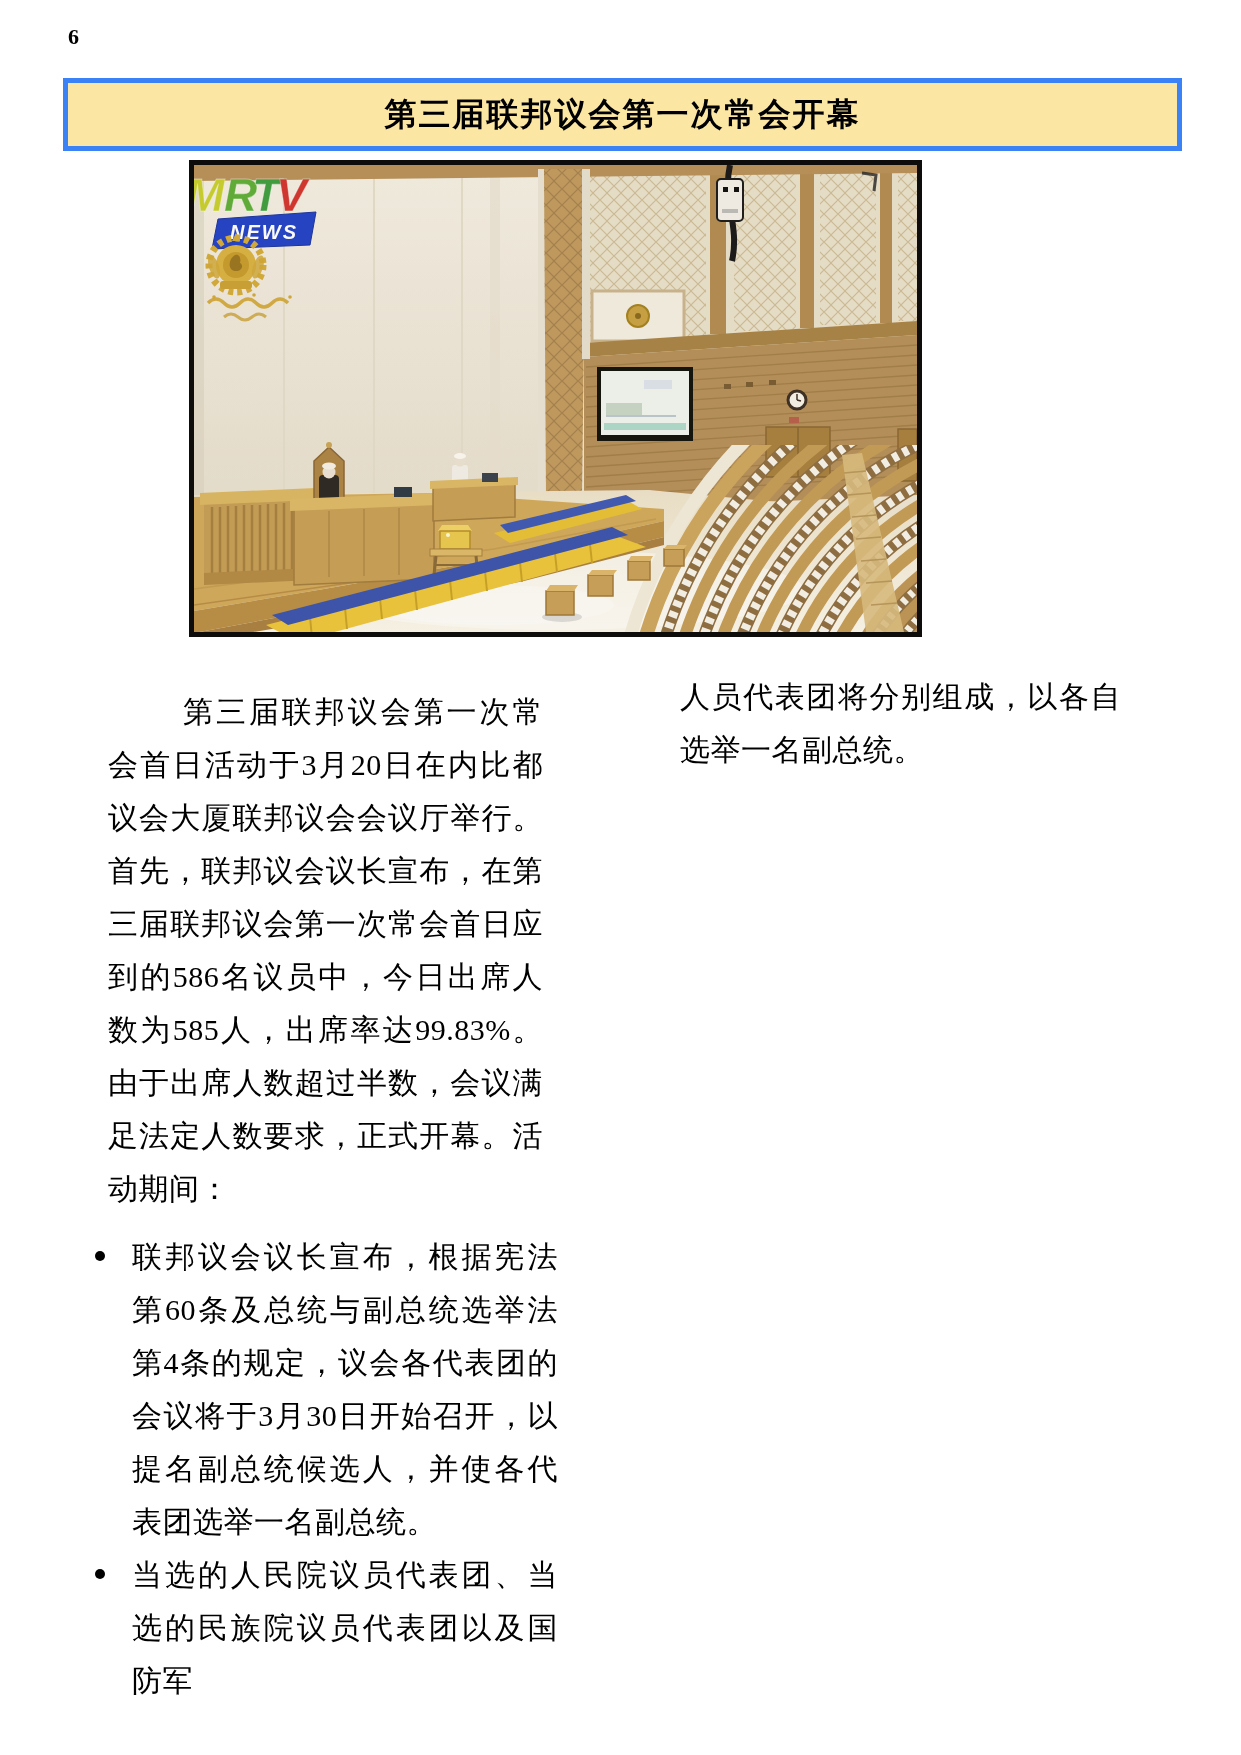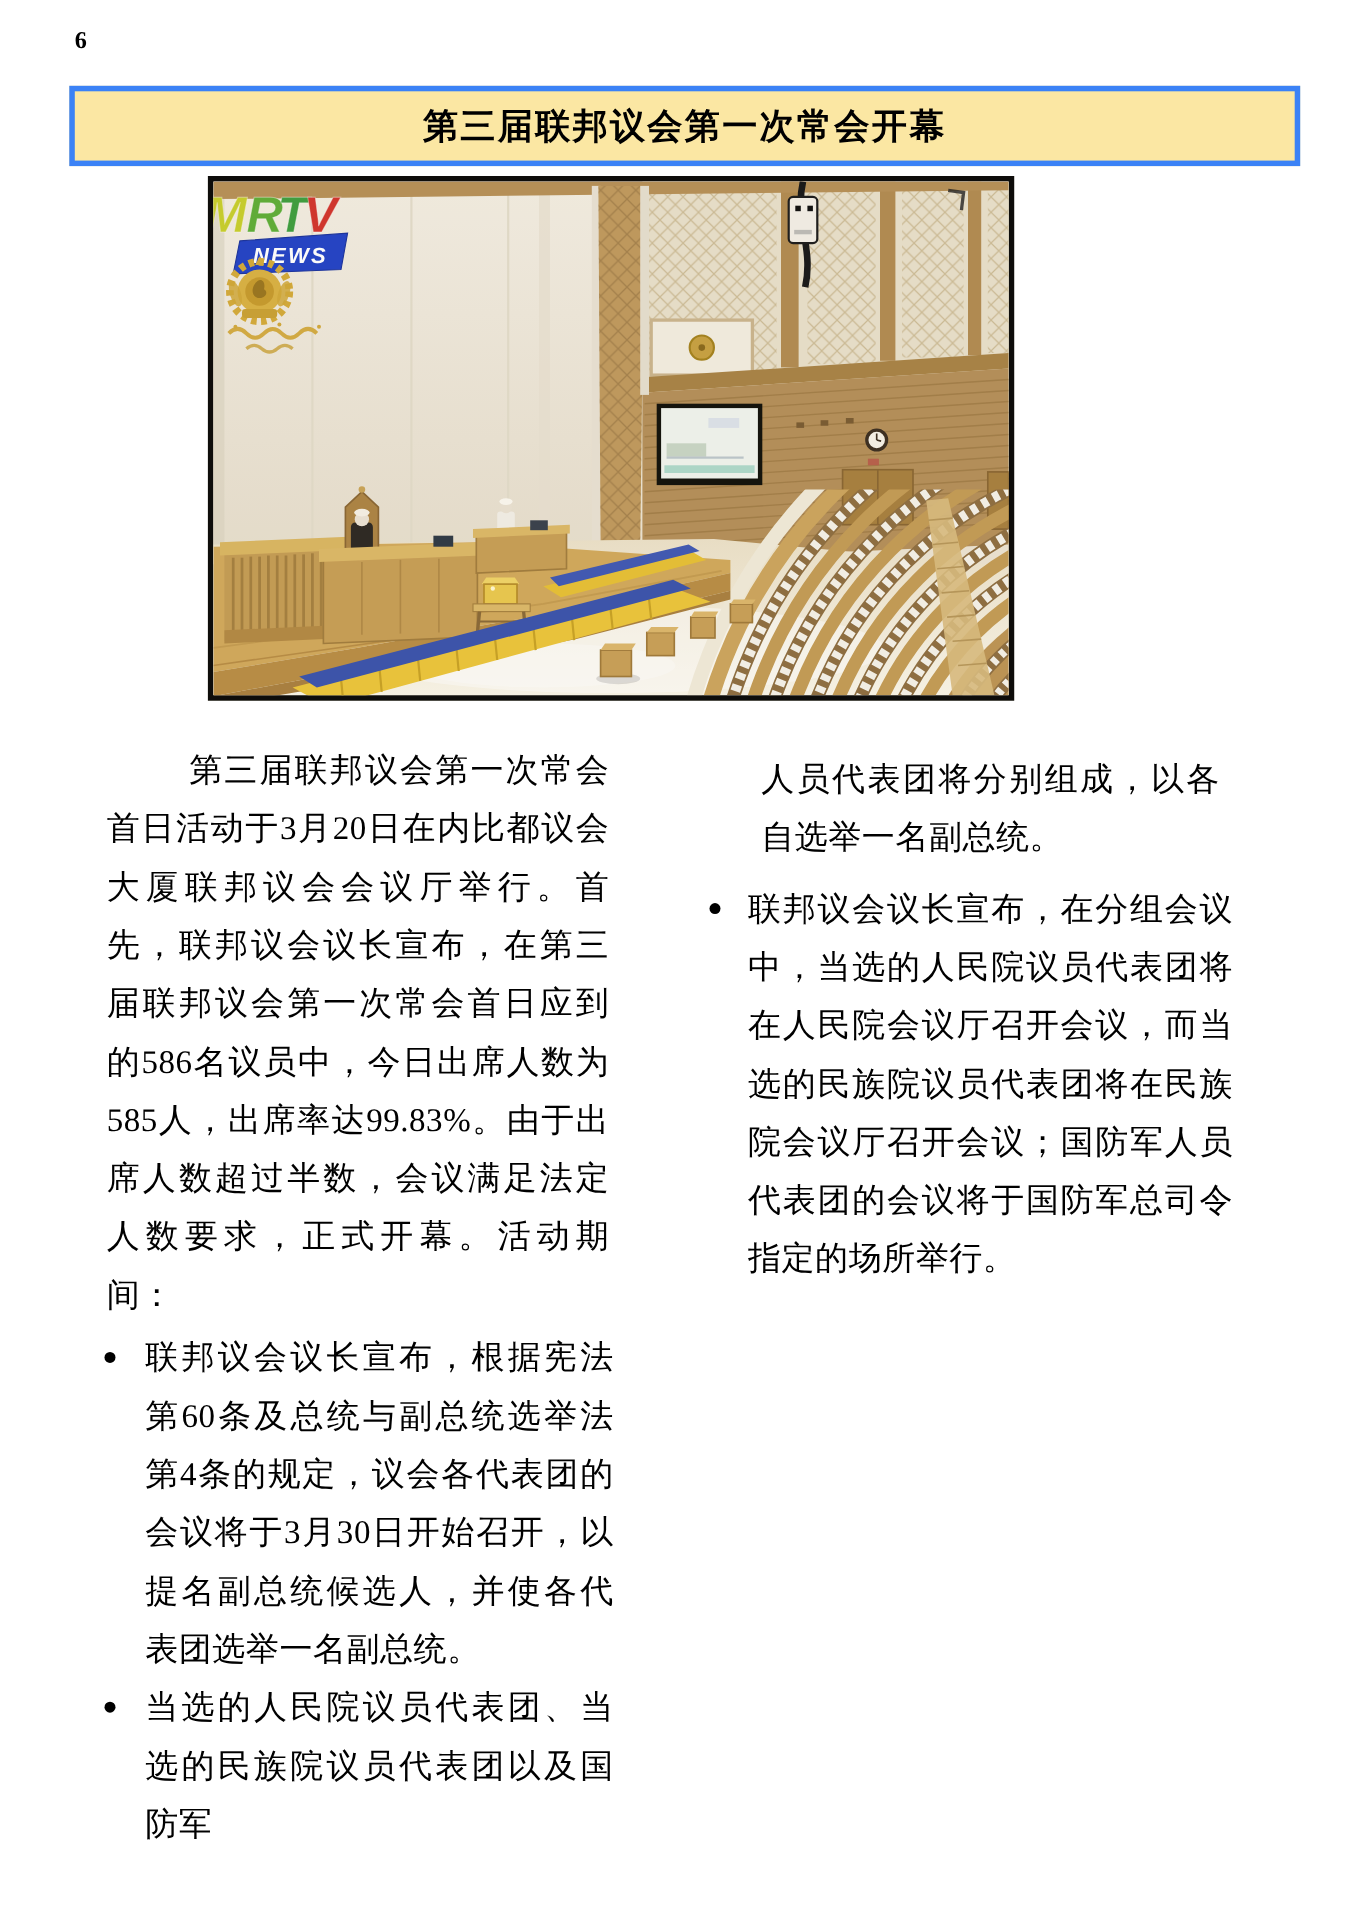--- a/index.html
+++ b/index.html
@@ -24,22 +24,22 @@
     position:absolute; left:189px; top:160px; width:723px; height:467px;
     border:5px solid #0e0d0b; background:#e9e1cf;
   }
   .photo svg { display:block; }
   .col {
     position:absolute; top:670px; font-size:30px; line-height:53px;
     text-align:justify; letter-spacing:0.5px;
   }
   .col-left  { left:93px;  width:465px; }
   .col-right { left:643px; width:478px; }
-  .lead { margin:4px; text-indent:75px; }
-  .cont { margin:12px; padding-left:37px; }
+  .lead { margin:15px; text-indent:75px; }
+  .cont { margin:0; padding-left:37px; }
   ul.blist { list-style:none; margin:0; padding:0; }
   .blist li { position:relative; }
   .col-left  .blist li { padding-left:39px; }
   .col-right .blist li { padding-left:37px; }
   .dot {
     position:absolute; left:2px; top:21px; width:10px; height:10px;
     background:#000; border-radius:50%;
   }
 </style>
 </head>
@@ -342,18 +342,14 @@
     <li>
       <span class="dot"></span>
       <span>当选的人民院议员代表团、当选的民族院议员代表团以及国防军</span>
     </li>
   </ul>
 </div>
 
 <div class="col col-right">
   <p class="cont">人员代表团将分别组成，以各自选举一名副总统。</p>
   <ul class="blist">
-    <li>
-      <span class="dot"></span>
-      <span>联邦议会议长宣布，在分组会议中，当选的人民院议员代表团将在人民院会议厅召开会议，而当选的民族院议员代表团将在民族院会议厅召开会议；国防军人员代表团的会议将于国防军总司令指定的场所举行。</span>
-    </li>
   </ul>
 </div>
 
 </body></html>

